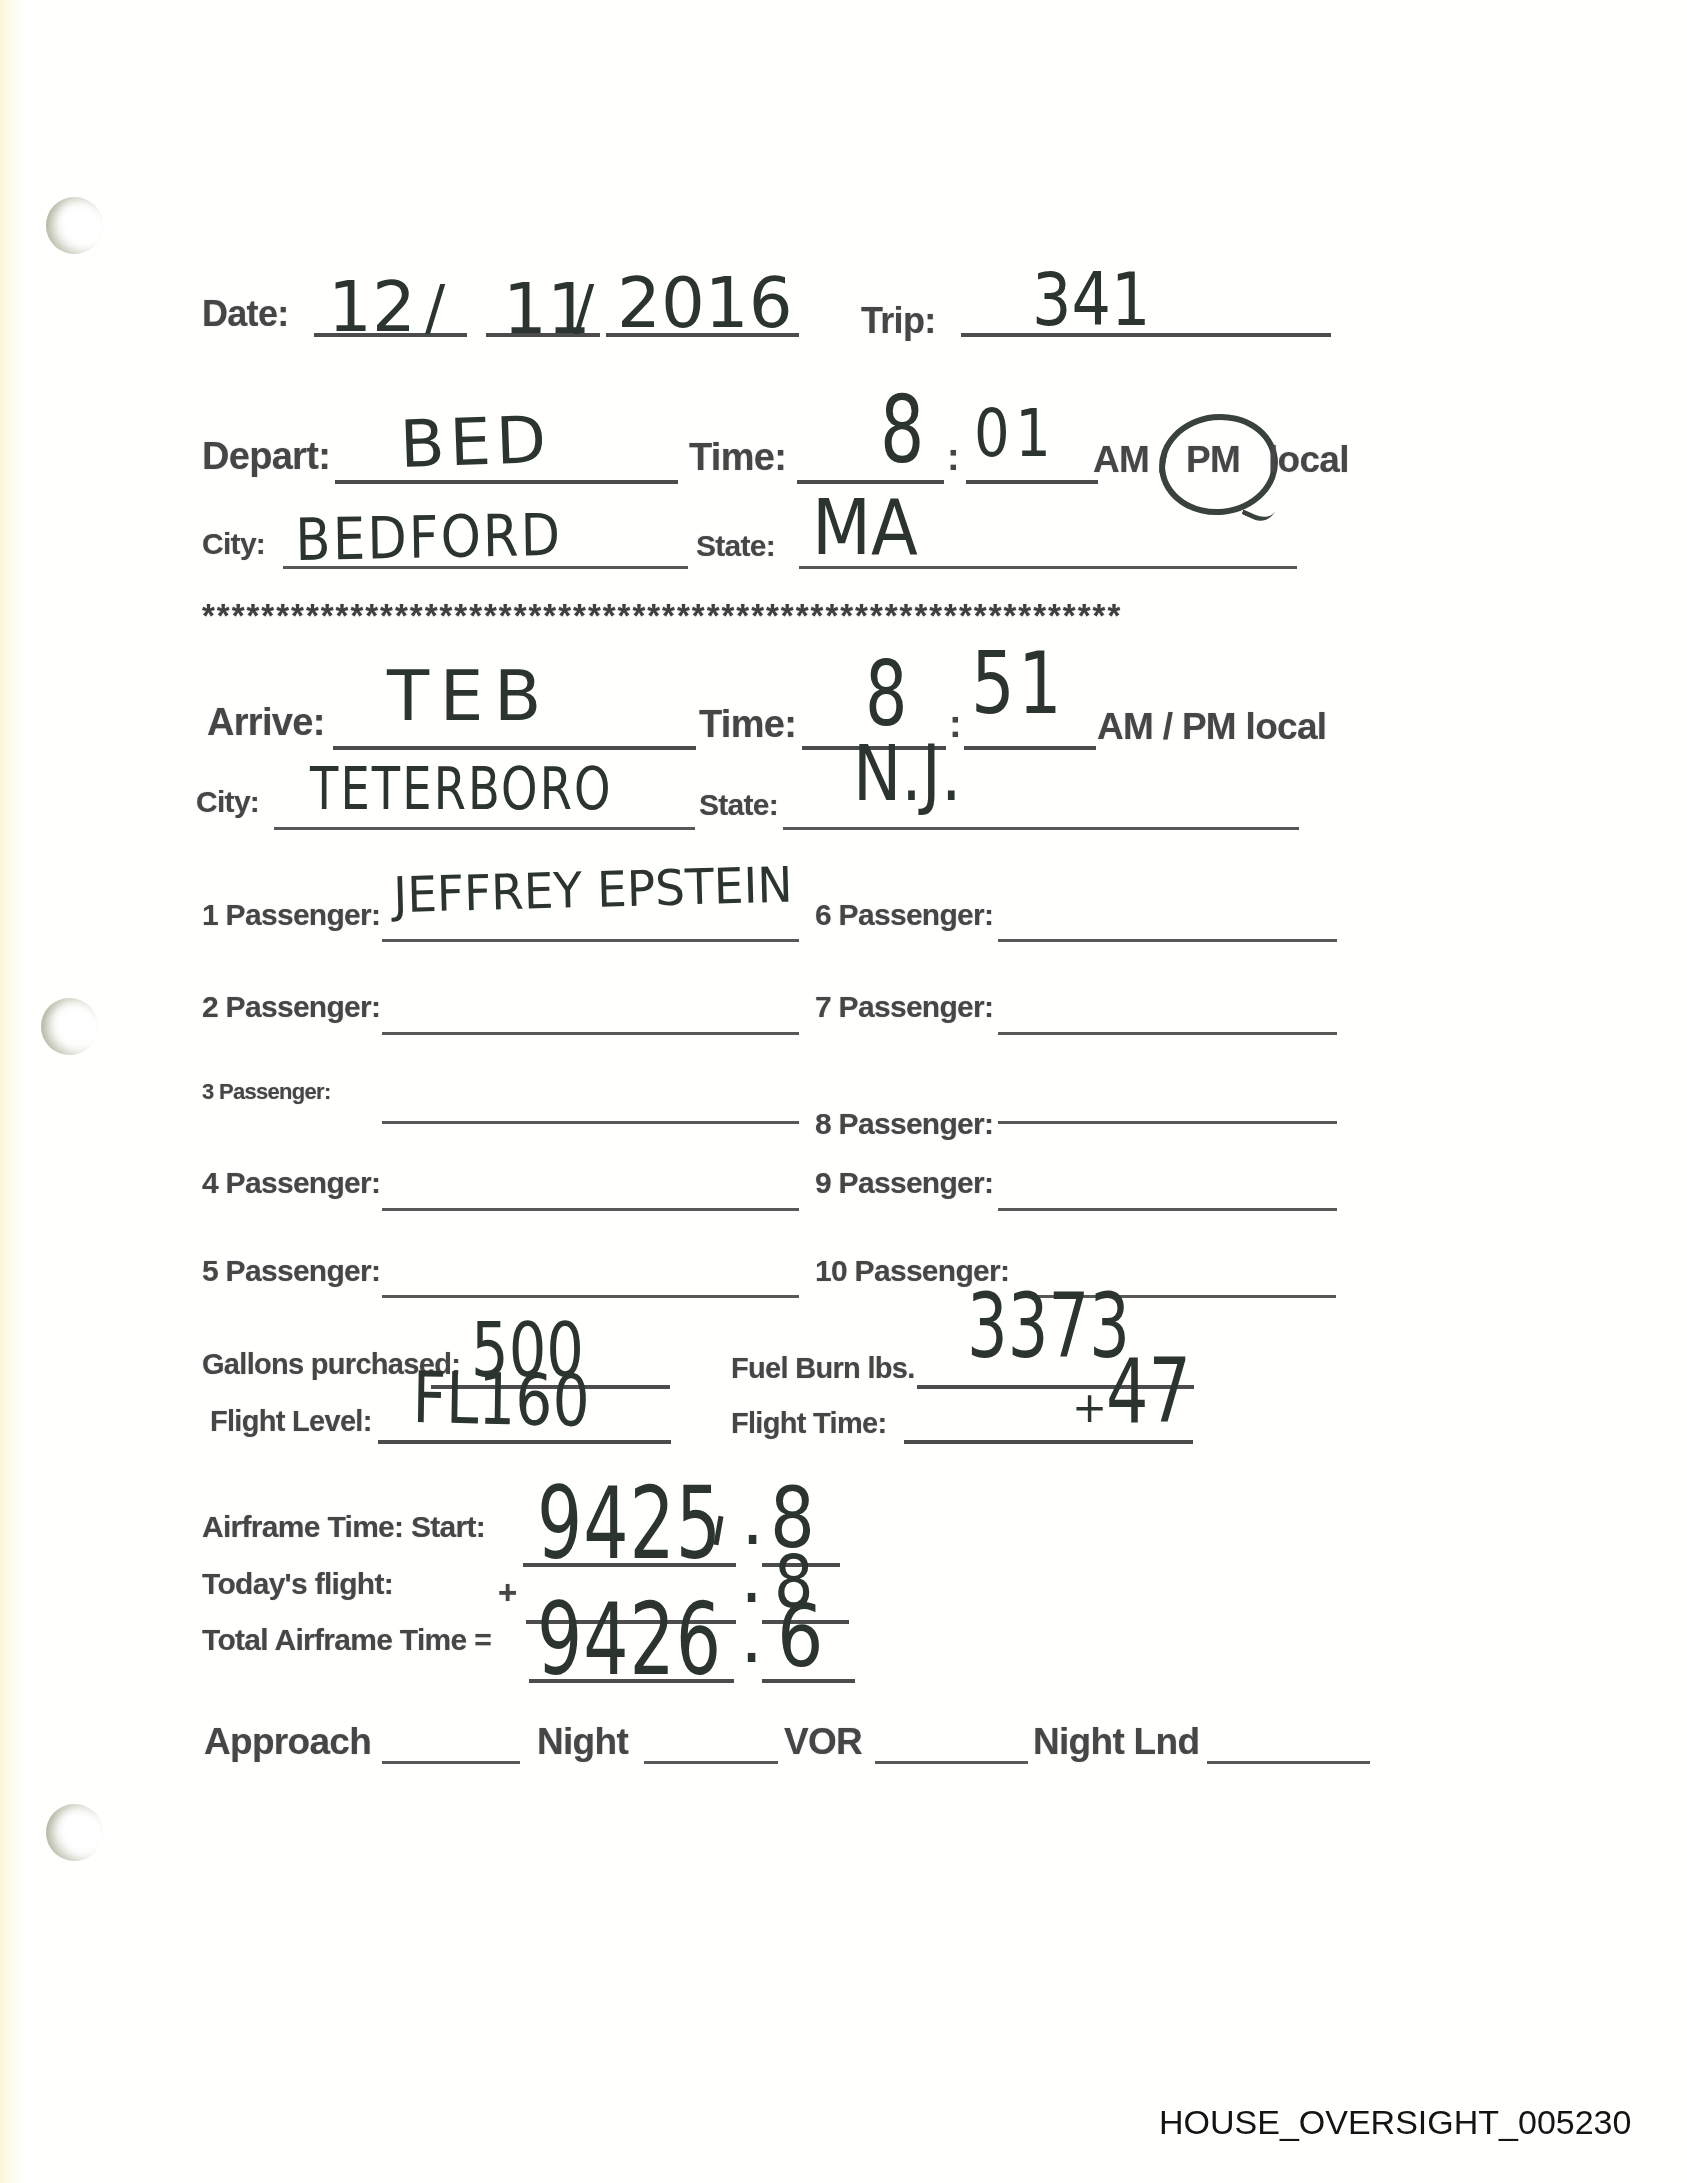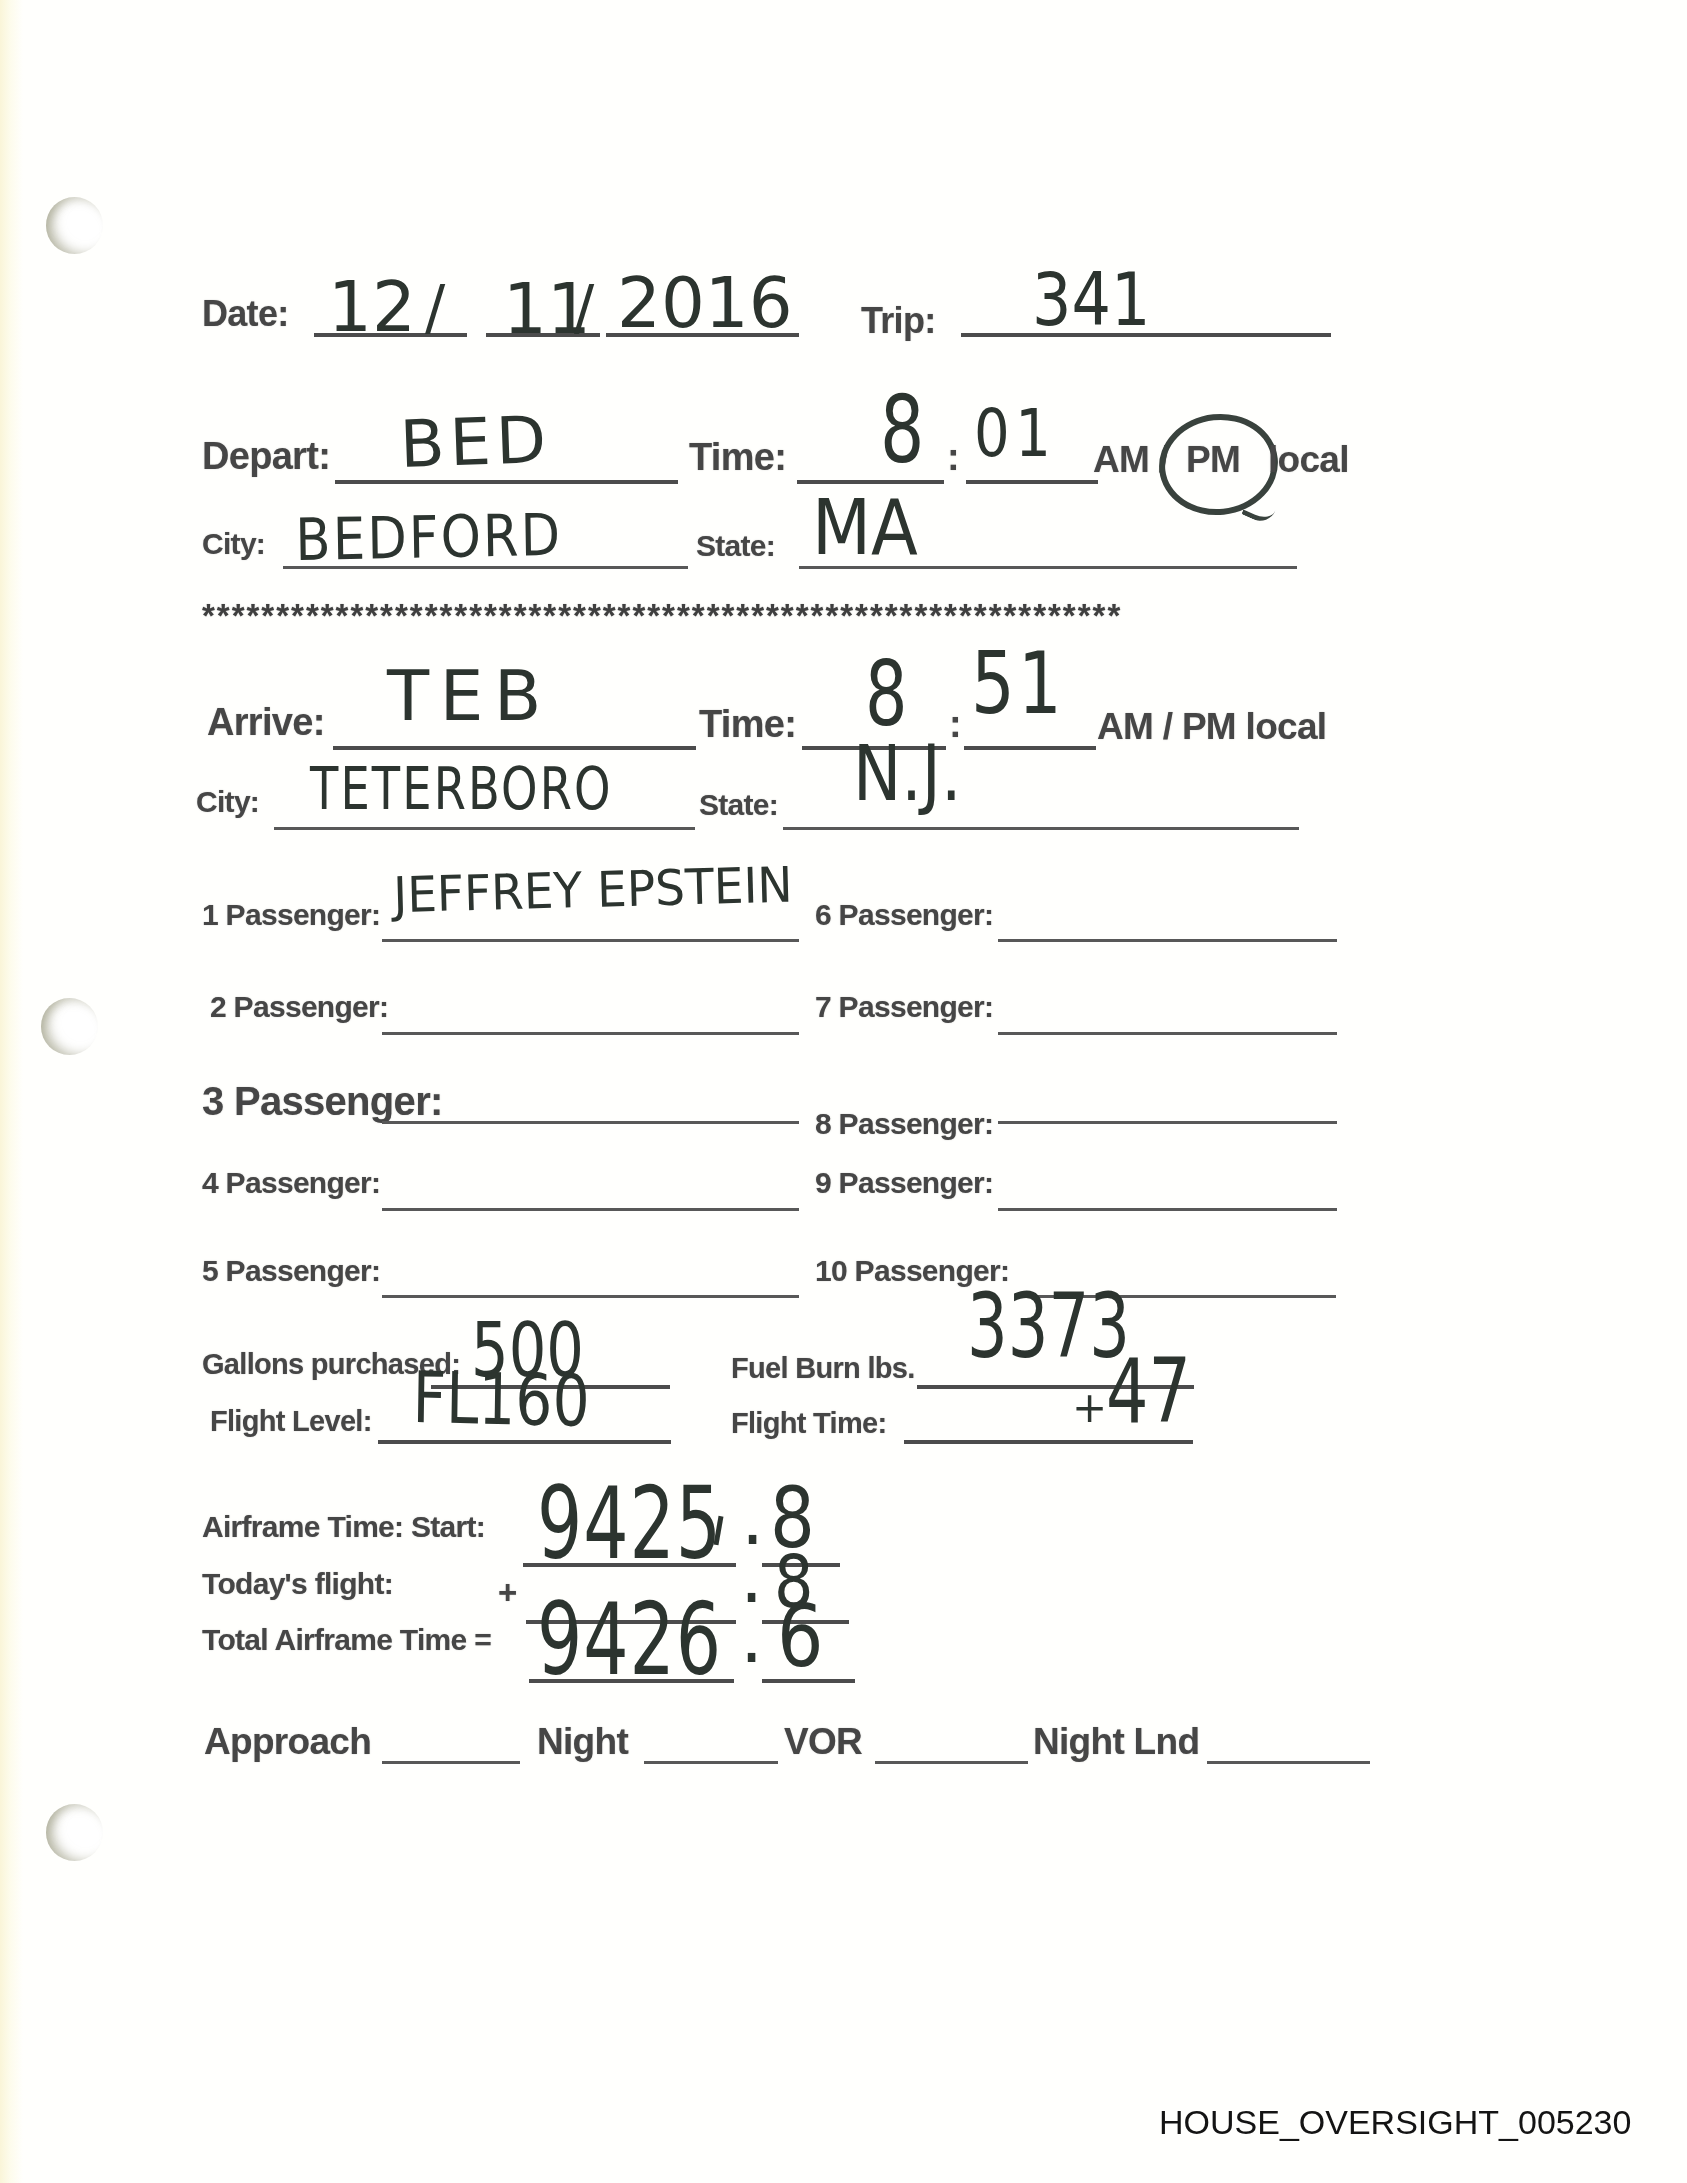--- a/index.html
+++ b/index.html
@@ -90,25 +90,25 @@
   <div class="rule thin" style="left:274px;top:827px;width:421px;"></div>
   <span class="hw" style="left:310px;top:760px;font-size:58px;letter-spacing:2.6px;transform:scaleX(.8);">TETERBORO</span>
   <span class="lbl" style="left:699px;top:790px;font-size:30px;">State:</span>
   <div class="rule thin" style="left:783px;top:827px;width:516px;"></div>
   <span class="hw" style="left:853px;top:736px;font-size:76px;transform:scaleX(.85);">N.J.</span>
 
   <span class="lbl" style="left:202px;top:900px;font-size:30px;">1 Passenger:</span>
   <div class="rule thin" style="left:382px;top:939px;width:417px;"></div>
   <span class="hw" style="left:394px;top:871px;font-size:49px;transform:rotate(-1.5deg) scaleX(.96);">JEFFREY EPSTEIN</span>
 
-  <span class="lbl" style="left:210px;top:992px;font-size:30px;">2 Passenger:</span>
+  <span class="lbl" style="left:202px;top:992px;font-size:30px;">2 Passenger:</span>
   <div class="rule thin" style="left:382px;top:1032px;width:417px;"></div>
   <span class="hw" style="left:394px;top:963px;font-size:49px;"></span>
 
-  <span class="lbl" style="left:202px;top:1081px;font-size:40px;text-align:right;">3 Passenger:</span>
+  <span class="lbl" style="left:202px;top:1081px;font-size:22px;text-align:right;">3 Passenger:</span>
   <div class="rule thin" style="left:382px;top:1121px;width:417px;"></div>
   <span class="hw" style="left:394px;top:1052px;font-size:49px;"></span>
 
   <span class="lbl" style="left:202px;top:1168px;font-size:30px;">4 Passenger:</span>
   <div class="rule thin" style="left:382px;top:1208px;width:417px;"></div>
   <span class="hw" style="left:394px;top:1139px;font-size:49px;"></span>
 
   <span class="lbl" style="left:202px;top:1256px;font-size:30px;">5 Passenger:</span>
   <div class="rule thin" style="left:382px;top:1295px;width:417px;"></div>
   <span class="hw" style="left:394px;top:1227px;font-size:49px;"></span>

